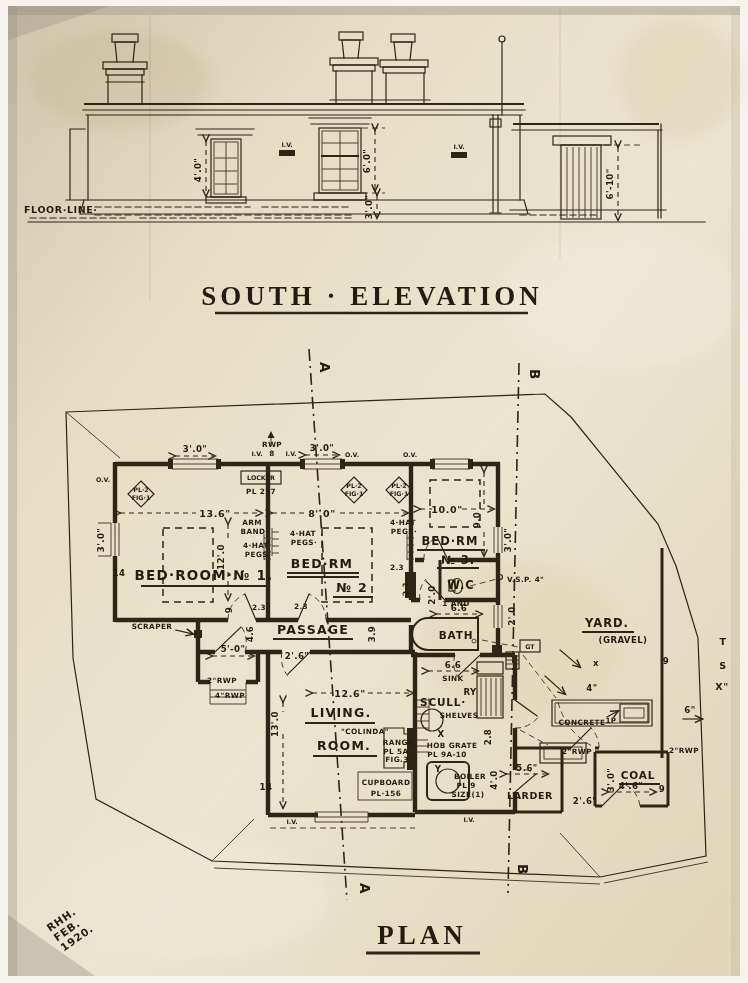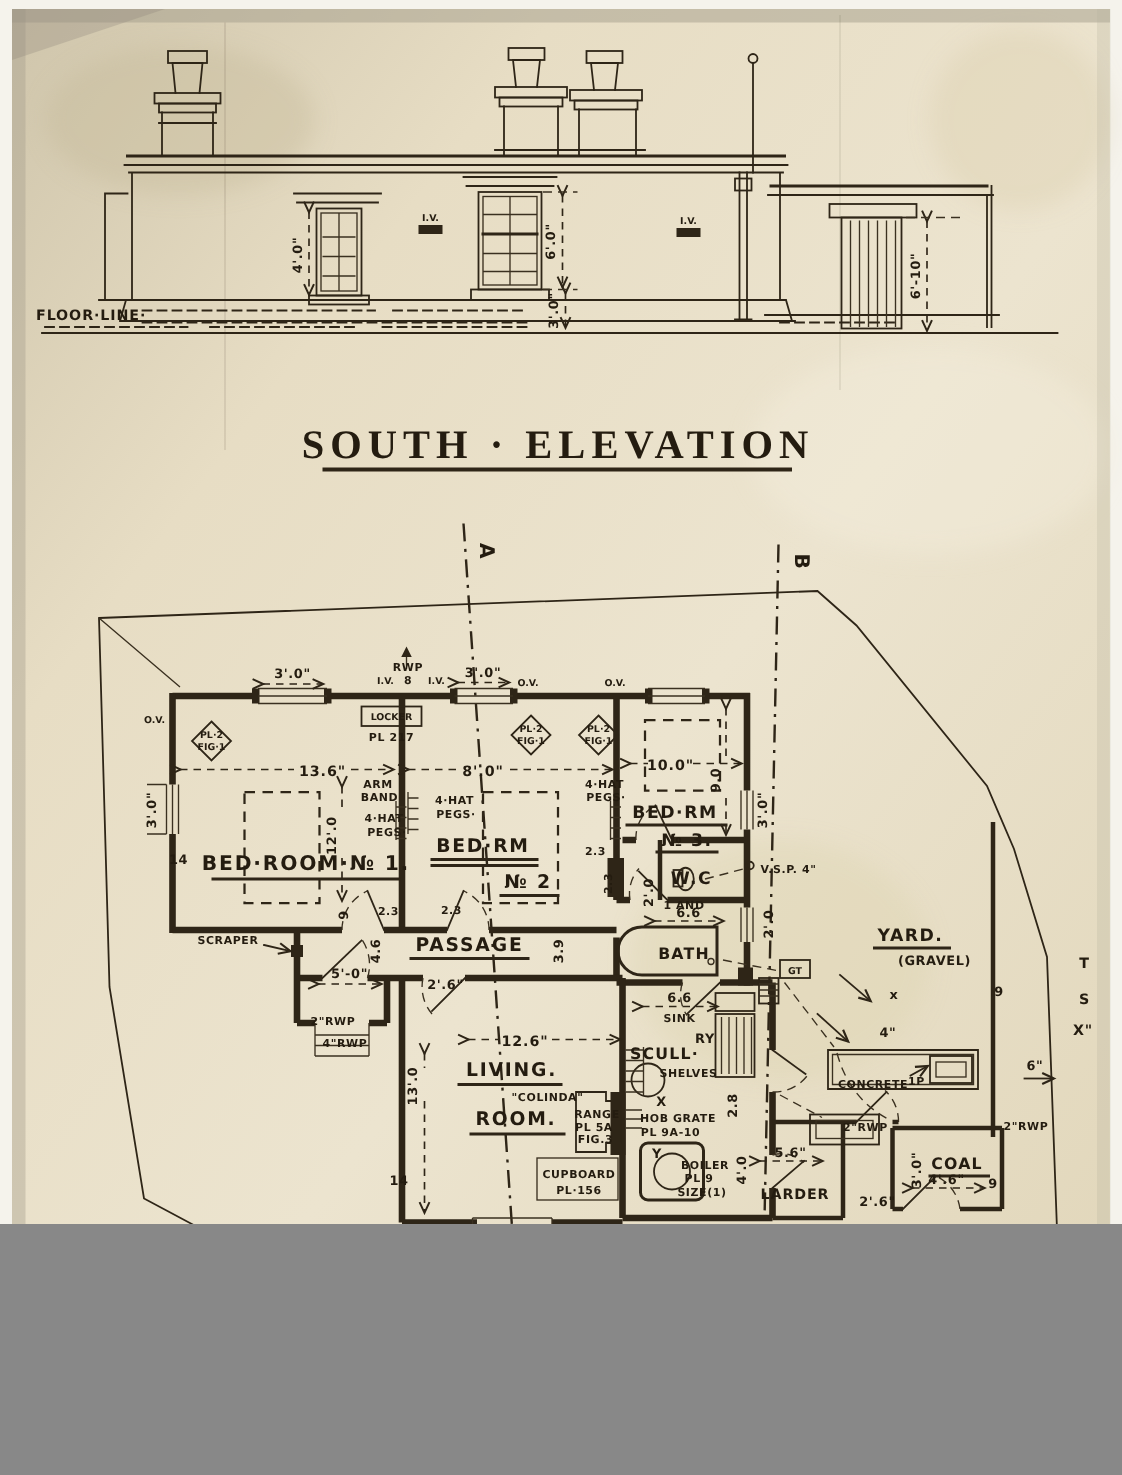--- a/index.html
+++ b/index.html
@@ -1,16 +1,16 @@
 <!DOCTYPE html>
 <html><head>
 <meta charset="utf-8">
 <style>
   html,body{margin:0;padding:0;background:#888;}
-  .sheet{width:748px;height:816px;position:relative;background:#f7f5ef;}
+  .sheet{width:748px;height:983px;position:relative;background:#f7f5ef;}
   svg{display:block;}
   text{font-family:"DejaVu Sans",sans-serif;fill:#241c10;font-weight:bold;}
   .ln{stroke:#2e2517;stroke-width:1.2;fill:none;stroke-linecap:square;}
   .ln2{stroke:#2e2517;stroke-width:2;fill:none;stroke-linecap:square;}
   .wall{stroke:#2e2517;stroke-width:4.4;fill:none;stroke-linecap:butt;}
   .wall3{stroke:#2e2517;stroke-width:3;fill:none;}
   .thin{stroke:#3a3020;stroke-width:0.9;fill:none;}
   .dash{stroke-dasharray:6 4;}
   .dash2{stroke:#2e2517;stroke-width:1.5;fill:none;stroke-dasharray:7 5;}
   .dashdot{stroke:#2e2517;stroke-width:1.6;fill:none;stroke-dasharray:12 5 2 5;}

